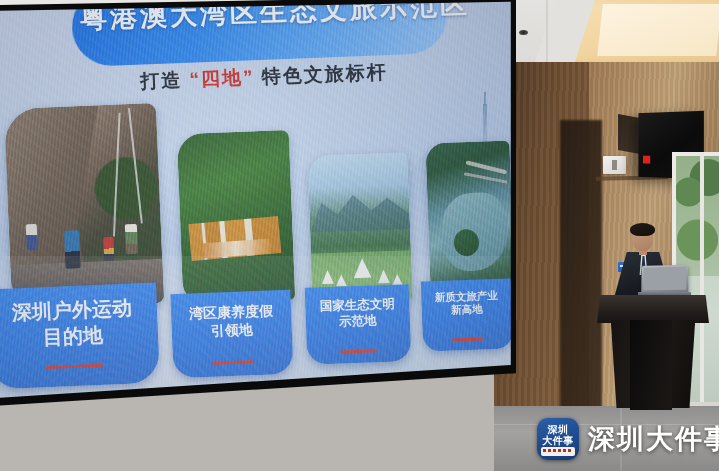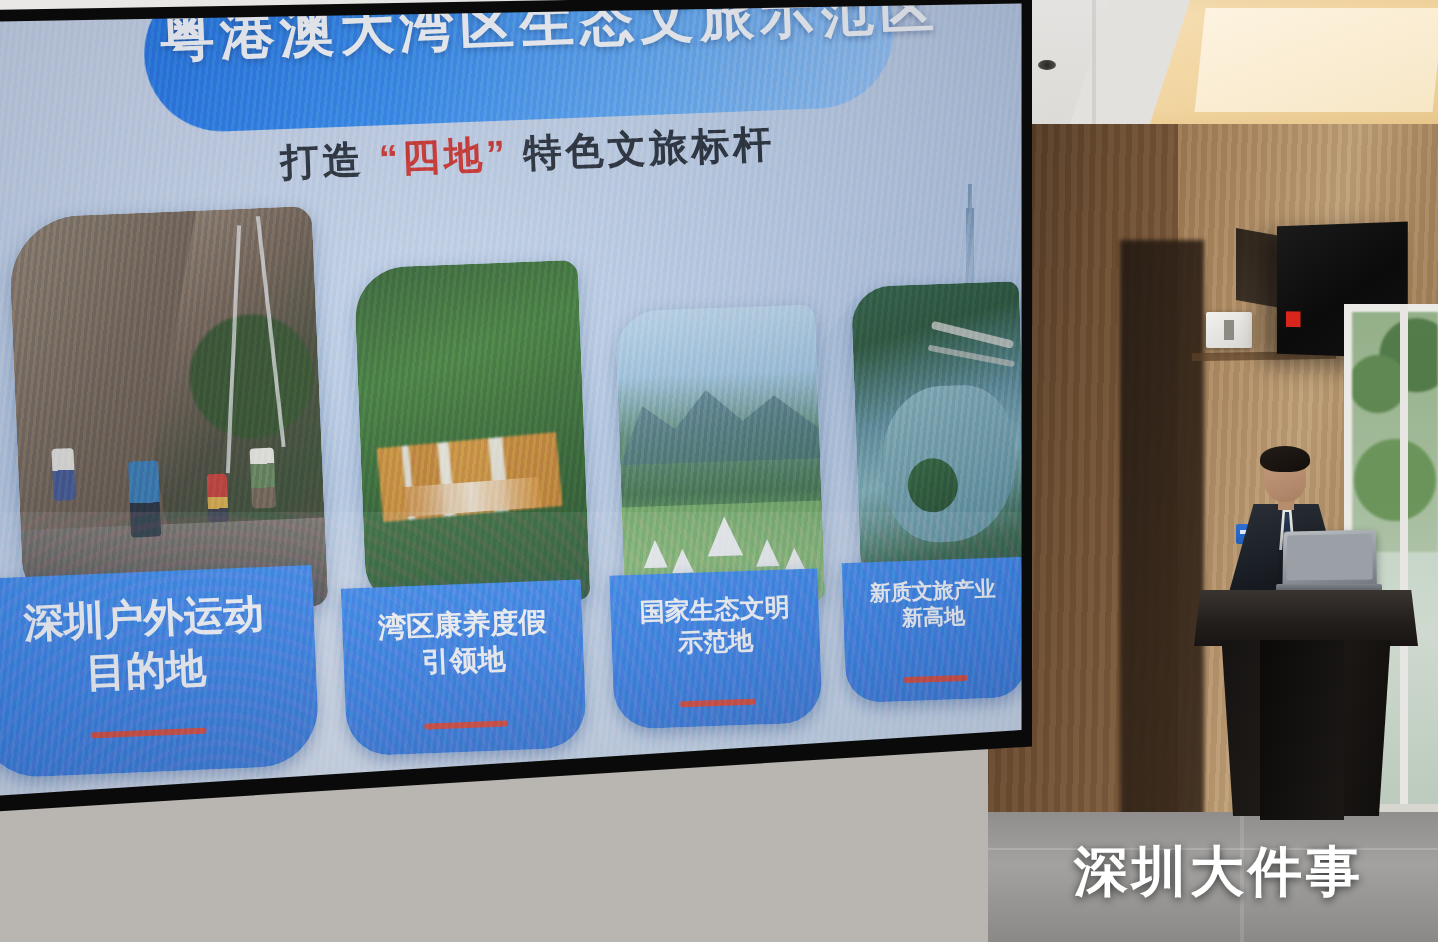--- a/index.html
+++ b/index.html
@@ -359,16 +359,23 @@
       <div>新高地</div>
       <span class="bar"></span>
     </div>
 
     <div class="scr-moire"></div>
     <div class="scr-moire2"></div>
     <div class="scr-vig"></div>
   </div>
 
   <div class="wm">
+    <div class="wm-logo">
+      <div class="l1">深圳</div>
+      <div class="l2">大件事</div>
+      <div class="strip">
+          <i></i>
+        </div>
+    </div>
     <div class="wm-text">深圳大件事</div>
   </div>
 
 </div>
 
 </body></html>

